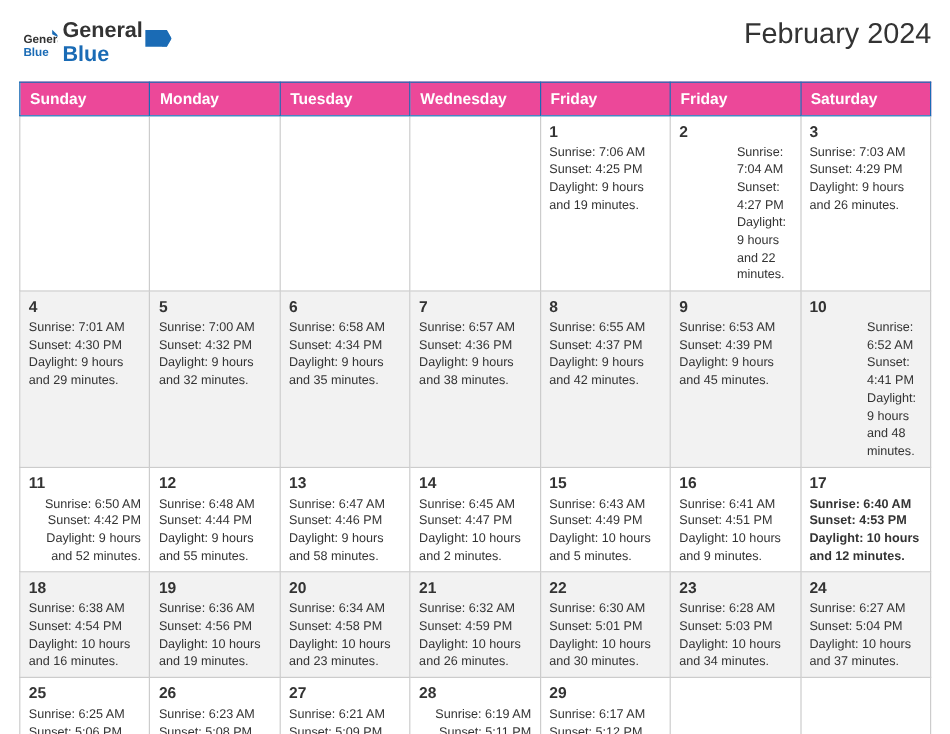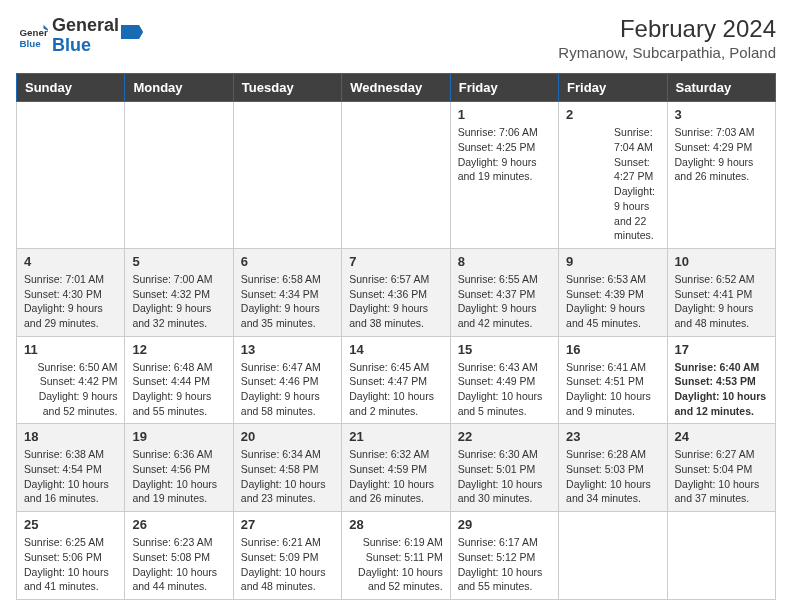--- a/index.html
+++ b/index.html
@@ -38,21 +38,21 @@
       font-size: 15px;
       color: #555;
       margin-top: 2px;
     }
     .calendar-table {
       width: 100%;
       border-collapse: collapse;
       border: 1px solid #ccc;
     }
     .calendar-table th {
-      background-color: #404040;
+      background-color: #ec4899;
       color: #fff;
       text-align: left;
       padding: 6px 8px;
       font-size: 13px;
       border: 1px solid #1a6bb5;
     }
     .calendar-table td {
       border: 1px solid #ccc;
       vertical-align: top;
       padding: 5px 7px;
@@ -96,21 +96,20 @@
       <span style="font-size:18px;font-weight:bold;color:#333;">General</span>
       <span style="font-size:18px;font-weight:bold;color:#1a6bb5;">Blue</span>
     </div>
     <svg width="22" height="22" viewBox="0 0 22 22" style="margin-left:2px;margin-top:-8px;">
       <polygon points="0,4 18,4 22,11 18,18 0,18" fill="#1a6bb5"></polygon>
       <polygon points="14,4 18,4 22,11 18,18 14,18" fill="#1a6bb5" opacity="0.6"></polygon>
     </svg>
   </div>
   <div class="title-section">
     <div class="month-title">February 2024</div>
-    <div class="location-subtitle">Rymanow, Subcarpathia, Poland</div>
   </div>
 </div>
 
 <table class="calendar-table">
   <thead>
     <tr>
     <th>Sunday</th>
         <th>Monday</th>
         <th>Tuesday</th>
         <th>Wednesday</th>
@@ -185,21 +184,21 @@
         </td>
         <td>
           <div class="day-number">9</div>
           <div class="day-info" style="white-space: pre-line;">Sunrise: 6:53 AM
 Sunset: 4:39 PM
 Daylight: 9 hours
 and 45 minutes.</div>
         </td>
         <td>
           <div class="day-number">10</div>
-          <div class="day-info" style="white-space: pre-line;">Sunrise: 6:52 AM
+          <div class="day-info" style="white-space: pre-line; margin-left: 48px;">Sunrise: 6:52 AM
 Sunset: 4:41 PM
 Daylight: 9 hours
 and 48 minutes.</div>
         </td>
       </tr>
       <tr class="row-white">
         <td>
           <div class="day-number">11</div>
           <div class="day-info" style="white-space: pre-line; text-align: right;">Sunrise: 6:50 AM
 Sunset: 4:42 PM

